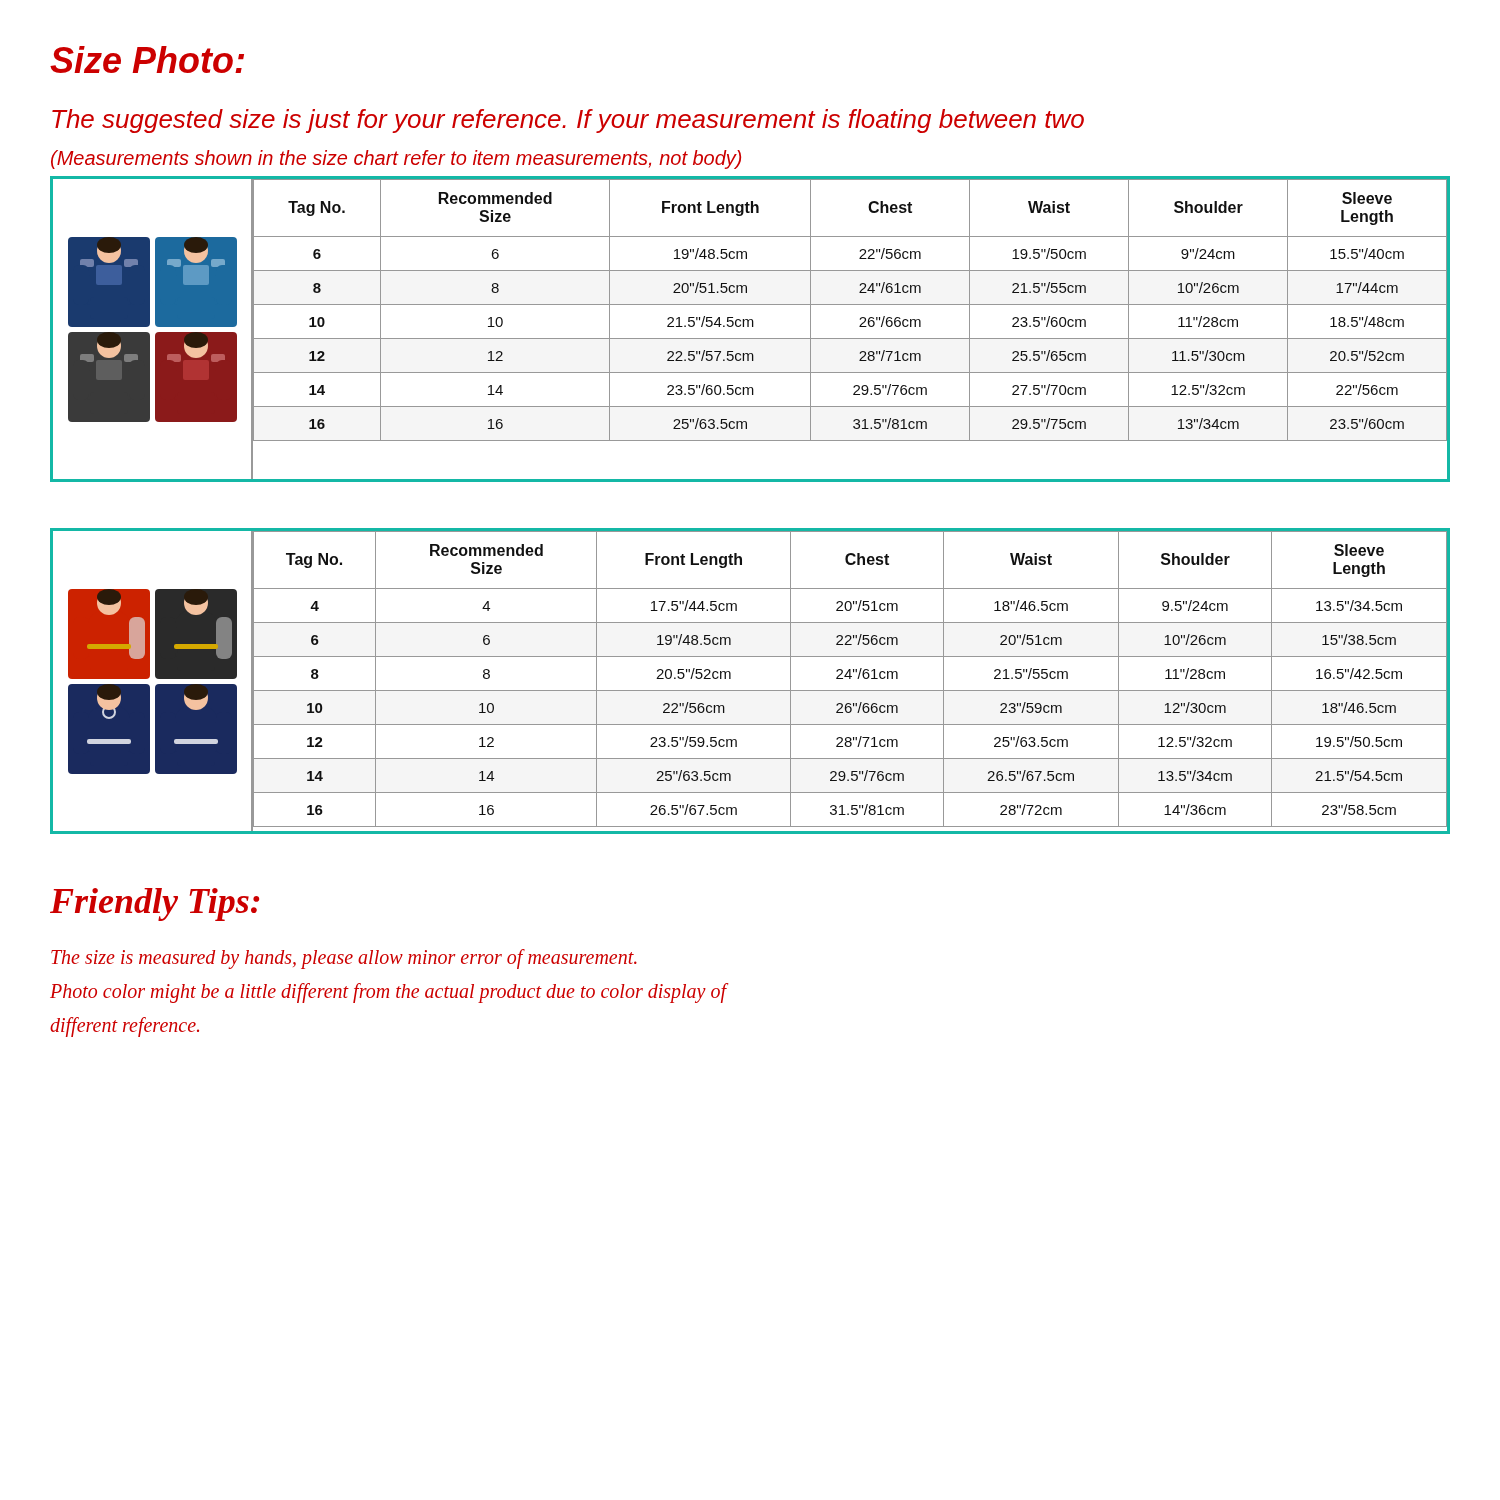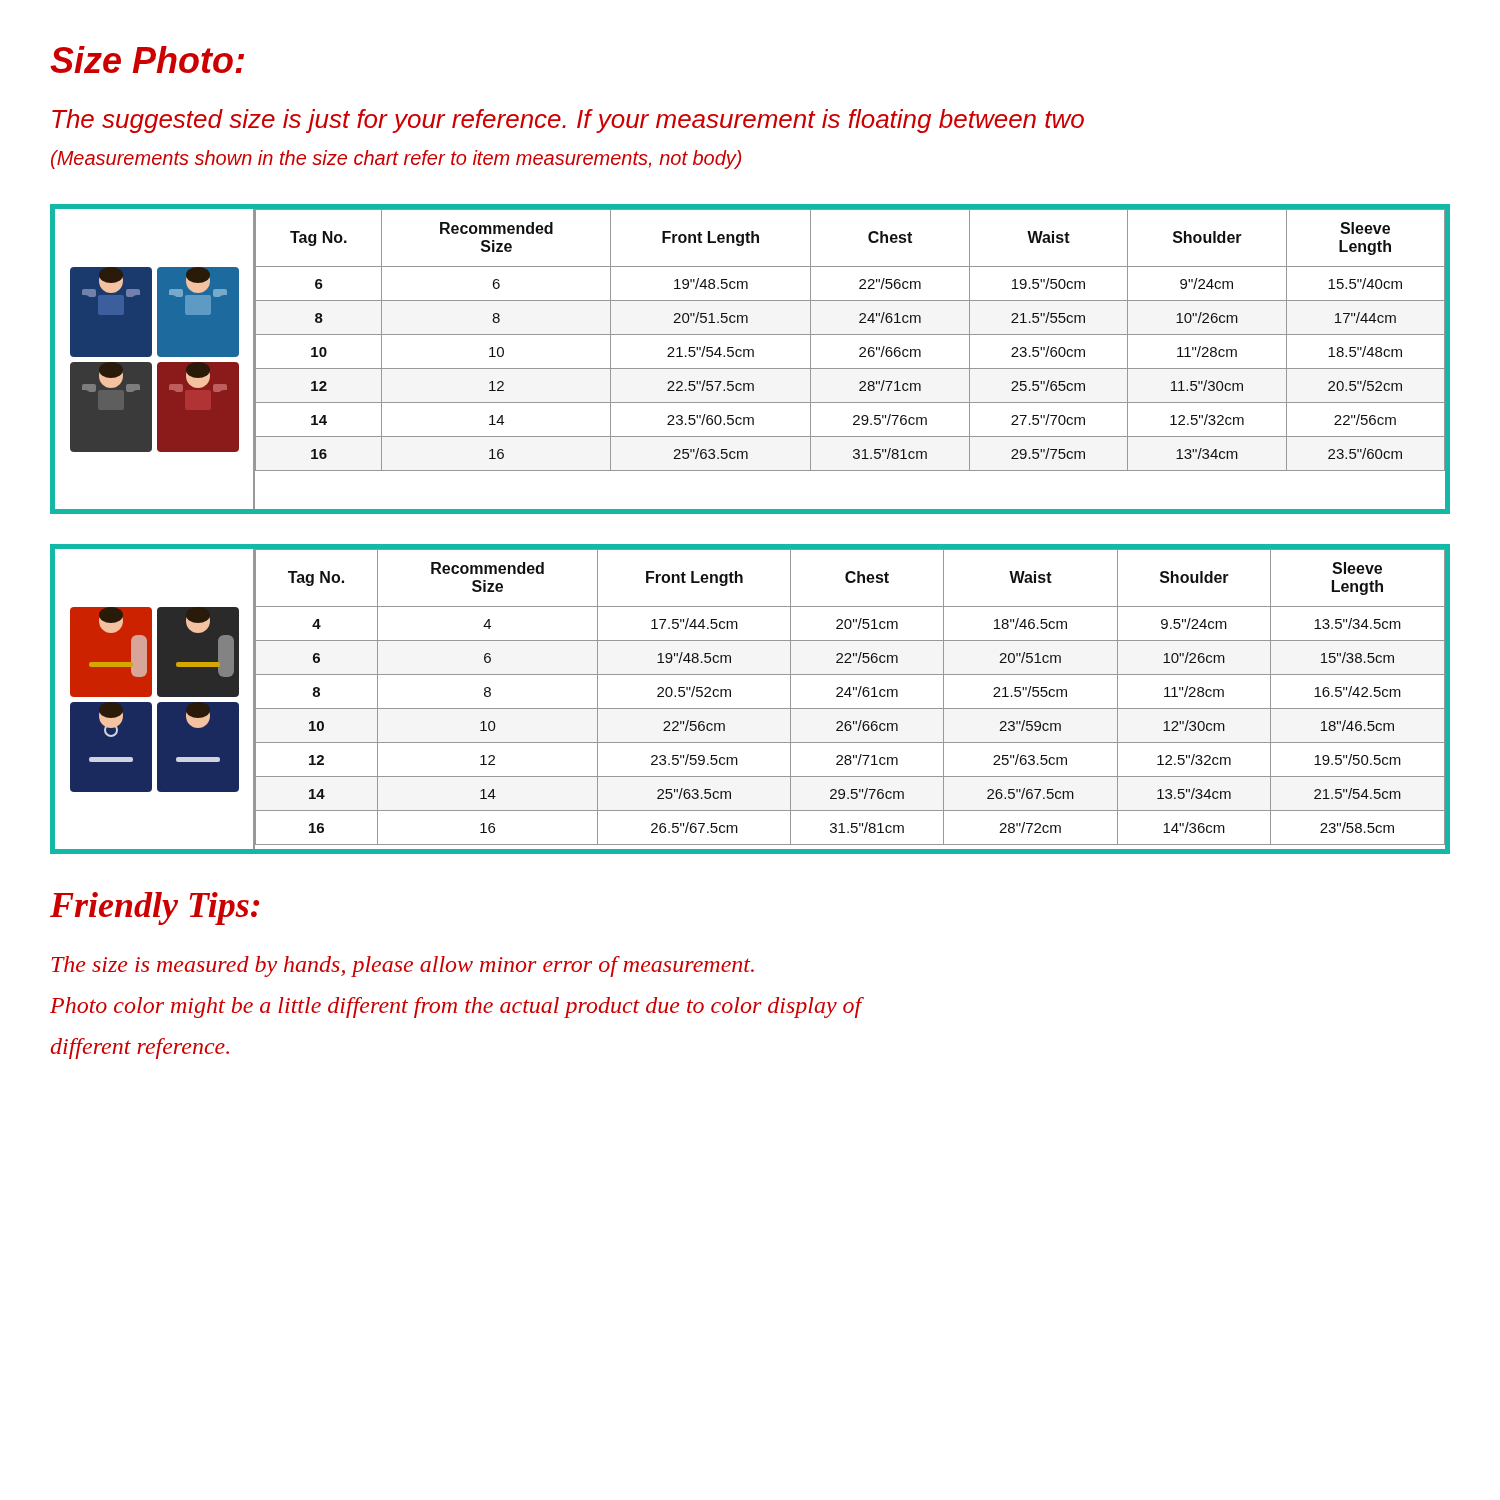--- a/index.html
+++ b/index.html
@@ -22,25 +22,25 @@
       font-size: 26px;
       font-style: italic;
       color: #cc0000;
       line-height: 1.5;
       margin-bottom: 8px;
     }
     .intro-paren {
       font-size: 20px;
       font-style: italic;
       color: #cc0000;
-      margin-bottom: 34px;
+      margin-bottom: 6px;
     }
     .size-table-wrapper {
-      border: 5px solid #14b8a6;
-      margin-bottom: 30px;
+      border: 3px solid #14b8a6;
+      margin-bottom: 46px;
       overflow: hidden;
     }
     .size-table-inner {
       display: flex;
       flex-direction: row;
     }
     .product-image-col {
       width: 200px;
       min-width: 200px;
       display: flex;
@@ -101,21 +101,21 @@
       background: #f5f5f5;
     }
     td:first-child, th:first-child {
       font-weight: bold;
     }
     .tips-section {
       margin-top: 28px;
       font-family: Liberation Serif, serif;
     }
     .tips-text {
-      font-size: 24px;
+      font-size: 20px;
       font-style: italic;
       color: #cc0000;
       line-height: 1.7;
     }
   </style>
 </head>
 <body>
 
 <div class="section-title">Size Photo:</div>
 

